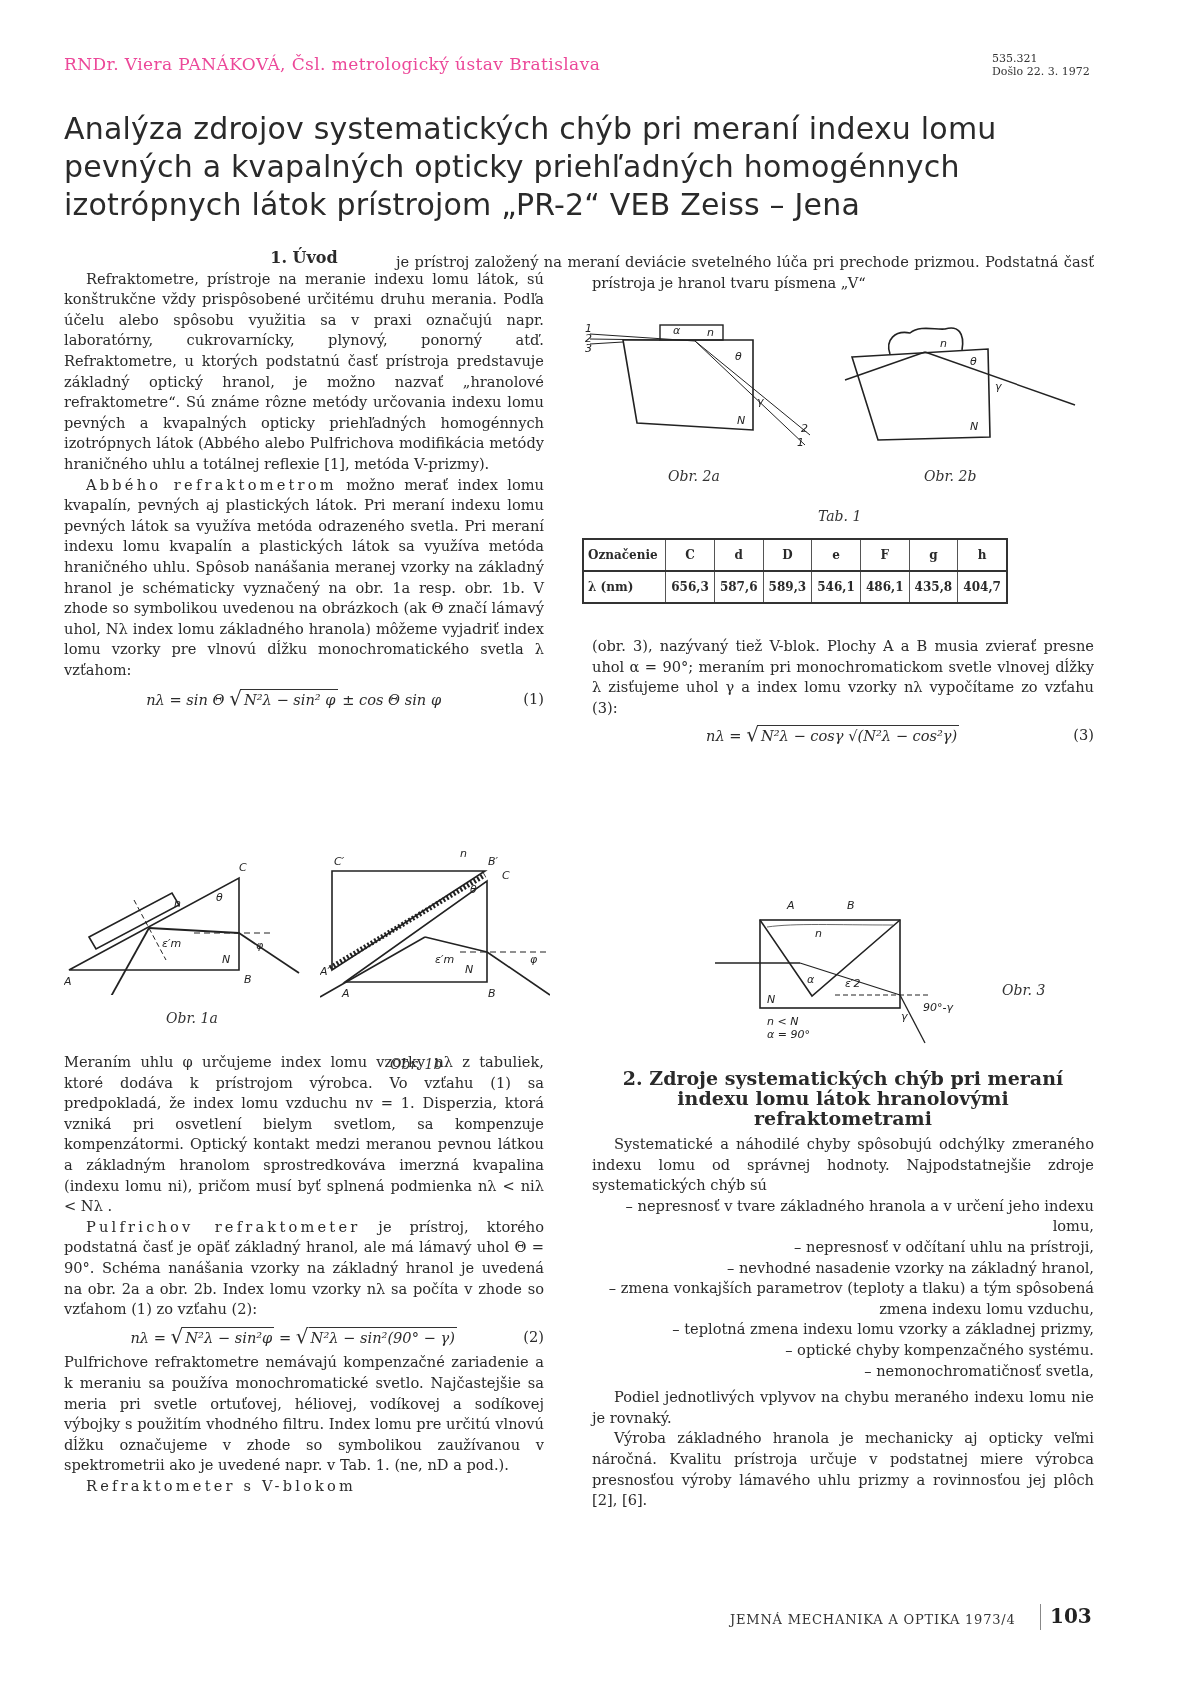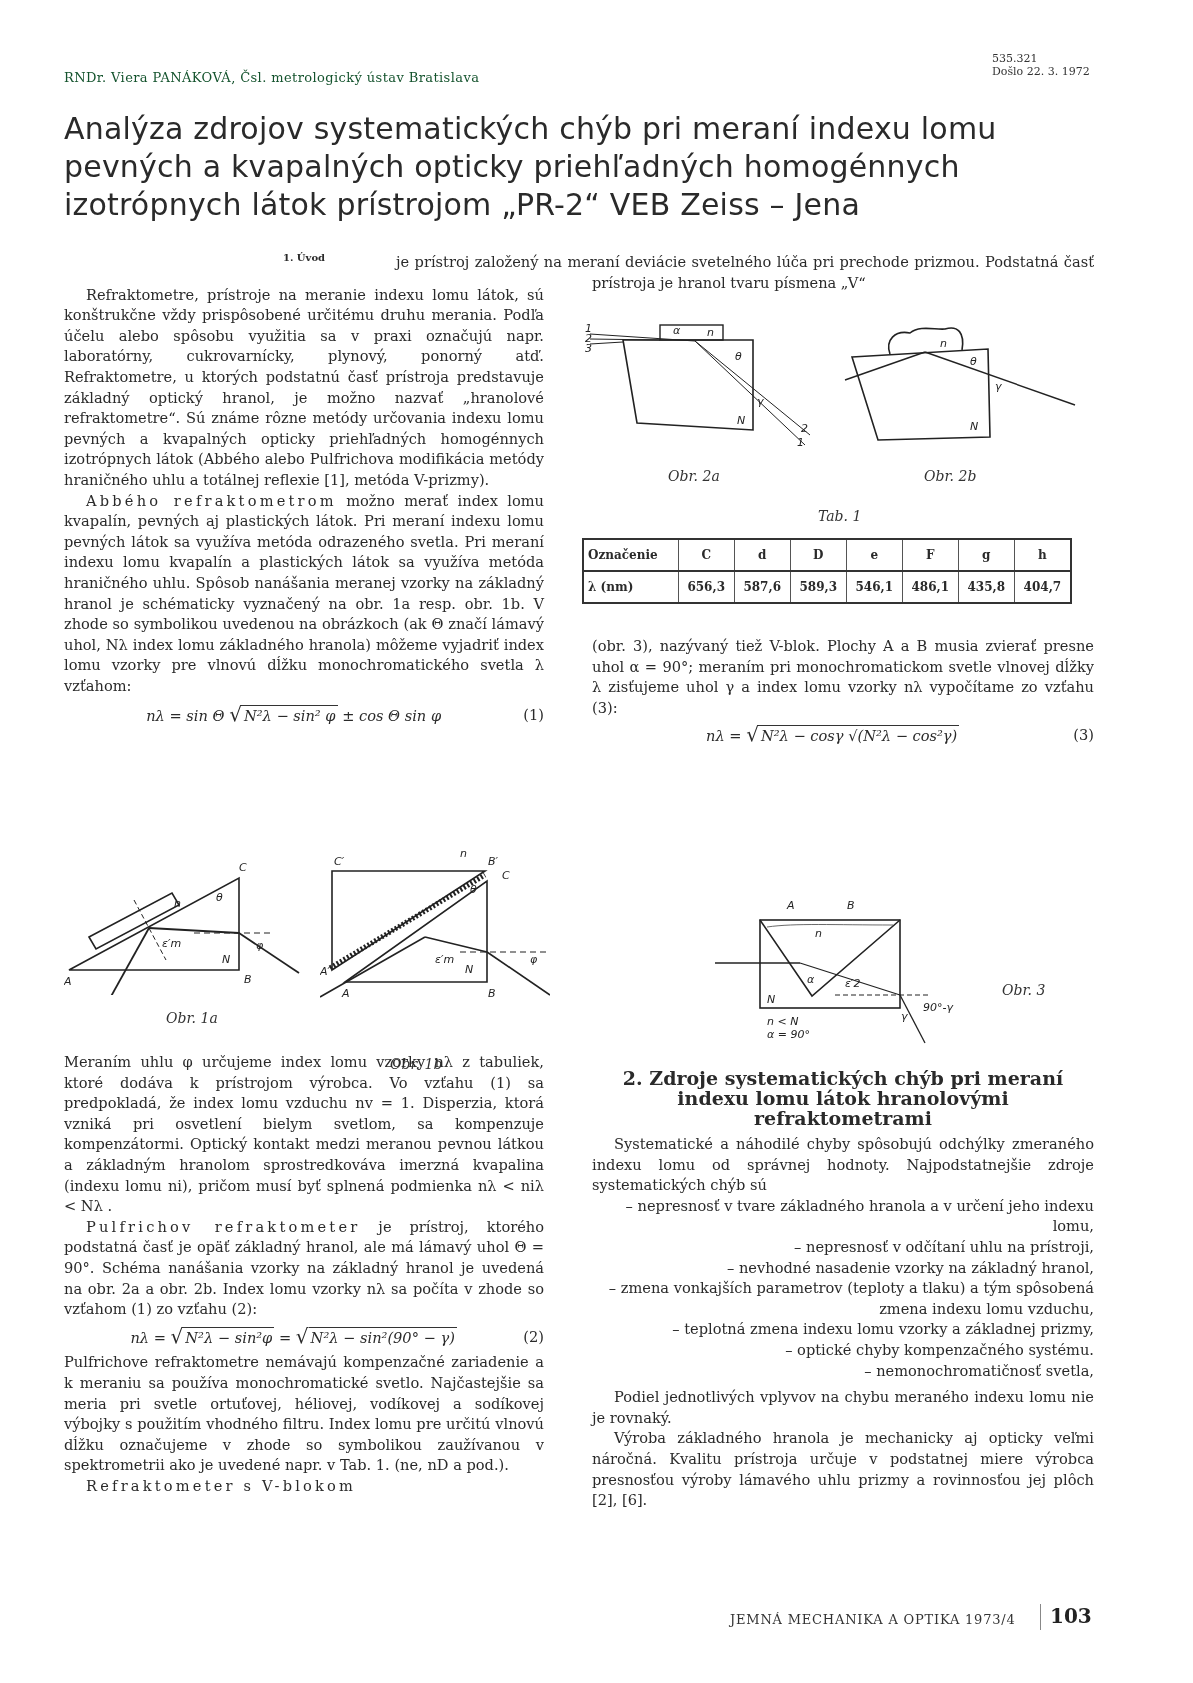--- a/index.html
+++ b/index.html
@@ -1,36 +1,36 @@
 <!DOCTYPE html>
 <html><head>
 <meta charset="utf-8">
 <style>
   html, body { margin: 0; padding: 0; background: #ffffff; }
   body { width: 1193px; height: 1683px; position: relative; overflow: hidden;
          font-family: "DejaVu Serif", "Liberation Serif", serif; color: #2a2a2a; }
-  .hdr-left { position: absolute; left: 64px; top: 70px; font-size: 13px; letter-spacing: 0.4px; color: #14532d; }
+  .hdr-left { position: absolute; left: 64px; top: 54px; font-size: 17px; letter-spacing: 0.4px; color: #ec4899; }
   .hdr-right { position: absolute; left: 992px; top: 52px; font-size: 11px; line-height: 13px; color: #333; }
   .title { position: absolute; left: 64px; top: 110px; width: 1010px; font-family: "DejaVu Sans", "Liberation Sans", sans-serif;
            font-size: 30px; line-height: 38px; color: #2a2a2a; letter-spacing: 0.2px; }
   .col { position: absolute; font-size: 14.6px; line-height: 20.6px; text-align: justify; }
   .col p { margin: 0; text-indent: 0; }
   .col p.ind { text-indent: 22px; }
   .spaced { letter-spacing: 3.2px; }
   .left { left: 64px; width: 480px; }
   .right { left: 592px; width: 502px; }
   .sec-h { text-align: center; font-weight: bold; margin: 0; }
   .eq { display: flex; justify-content: space-between; align-items: center; font-style: italic; margin: 8px 0 10px; }
   .eq .f { flex: 1; text-align: center; }
   .eq .num { font-style: normal; }
   .sqrt { display: inline-block; border-top: 1px solid #333; padding: 0 2px; }
   .sqrt-sign { font-style: normal; font-size: 20px; }
   .caption { position: absolute; font-style: italic; font-size: 14px; color: #333; }
   figure, .fig { position: absolute; margin: 0; }
-  table.tab1 { position: absolute; left: 582px; top: 538px; width: 490px; border-collapse: collapse; border: 2px solid #333;
+  table.tab1 { position: absolute; left: 582px; top: 538px; width: 426px; border-collapse: collapse; border: 2px solid #333;
                font-size: 12px; font-weight: bold; }
   table.tab1 td { border: 1px solid #555; text-align: center; height: 30px; padding: 0 4px; }
   table.tab1 tr:first-child td { border-bottom: 2px solid #333; }
   ul.dash { list-style: none; padding: 0; margin: 0; }
   ul.dash li { padding-left: 22px; text-indent: -22px; text-align: right; }
   .footer { position: absolute; left: 730px; top: 1612px; font-size: 13px; letter-spacing: 0.8px; color: #333; }
   .pageno { position: absolute; left: 1050px; top: 1604px; font-size: 20px; font-weight: bold; color: #222; }
   .footer-sep { position: absolute; left: 1040px; top: 1604px; width: 1px; height: 26px; background: #888; }
   svg text { font-family: "DejaVu Sans", "Liberation Sans", sans-serif; font-style: italic; font-size: 11px; fill: #222; }
 </style>
@@ -39,21 +39,21 @@
 
 <div class="hdr-left">RNDr. Viera PANÁKOVÁ, Čsl. metrologický ústav Bratislava</div>
 <div class="hdr-right">
   <div>535.321</div>
   <div>Došlo 22. 3. 1972</div>
 </div>
 
 <h1 class="title" style="margin:0;font-weight:normal;">Analýza zdrojov systematických chýb pri meraní indexu lomu pevných a kvapalných opticky priehľadných homogénnych izotrópnych látok prístrojom „PR-2“ VEB Zeiss – Jena</h1>
 
 <div class="col left" style="top:248px;">
-  <h2 class="sec-h" style="font-size:10px;margin-bottom:16px;">1. Úvod</h2>
+  <h2 class="sec-h" style="font-size:16px;margin-bottom:0;">1. Úvod</h2>
   <p class="ind">Refraktometre, prístroje na meranie indexu lomu látok, sú konštrukčne vždy prispôsobené určitému druhu merania. Podľa účelu alebo spôsobu využitia sa v praxi označujú napr. laboratórny, cukrovarnícky, plynový, ponorný atď. Refraktometre, u ktorých podstatnú časť prístroja predstavuje základný optický hranol, je možno nazvať „hranolové refraktometre“. Sú známe rôzne metódy určovania indexu lomu pevných a kvapalných opticky priehľadných homogénnych izotrópnych látok (Abbého alebo Pulfrichova modifikácia metódy hraničného uhlu a totálnej reflexie [1], metóda V-prizmy).</p>
   <p class="ind"><span class="spaced">Abbého refraktometrom</span><span> možno merať index lomu kvapalín, pevných aj plastických látok. Pri meraní indexu lomu pevných látok sa využíva metóda odrazeného svetla. Pri meraní indexu lomu kvapalín a plastických látok sa využíva metóda hraničného uhlu. Spôsob nanášania meranej vzorky na základný hranol je schématicky vyznačený na obr. 1a resp. obr. 1b. V zhode so symbolikou uvedenou na obrázkoch (ak Θ značí lámavý uhol, Nλ index lomu základného hranola) môžeme vyjadriť index lomu vzorky pre vlnovú dĺžku monochromatického svetla λ vzťahom:</span></p>
   <div class="eq">
     <span class="f"><span>nλ = sin Θ </span><span class="sqrt-sign">√</span><span class="sqrt">N²λ − sin² φ</span><span> ± cos Θ sin φ</span></span>
     <span class="num">(1)</span>
   </div>
 </div>
 
 <div class="fig" style="left:64px;top:845px;width:240px;height:150px;">
   <svg width="240" height="150" viewBox="0 0 240 150">

